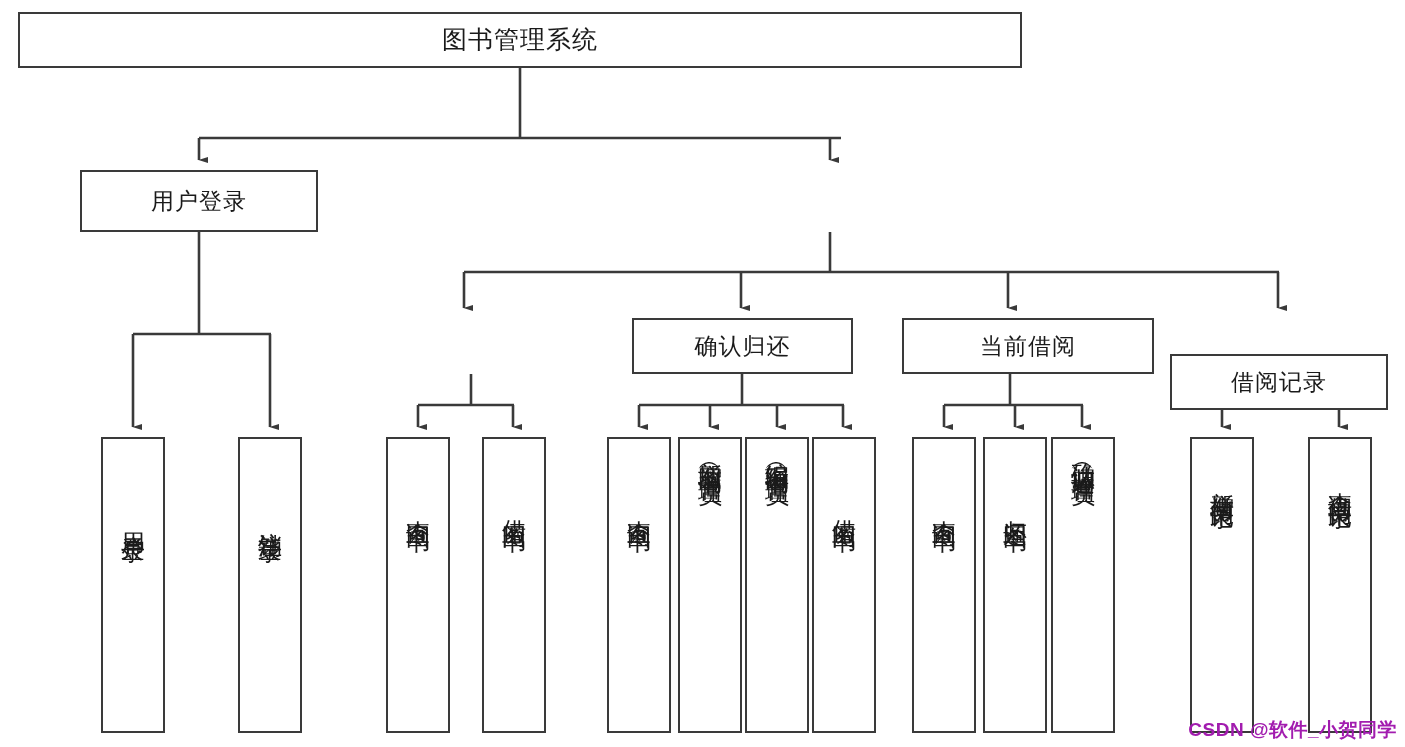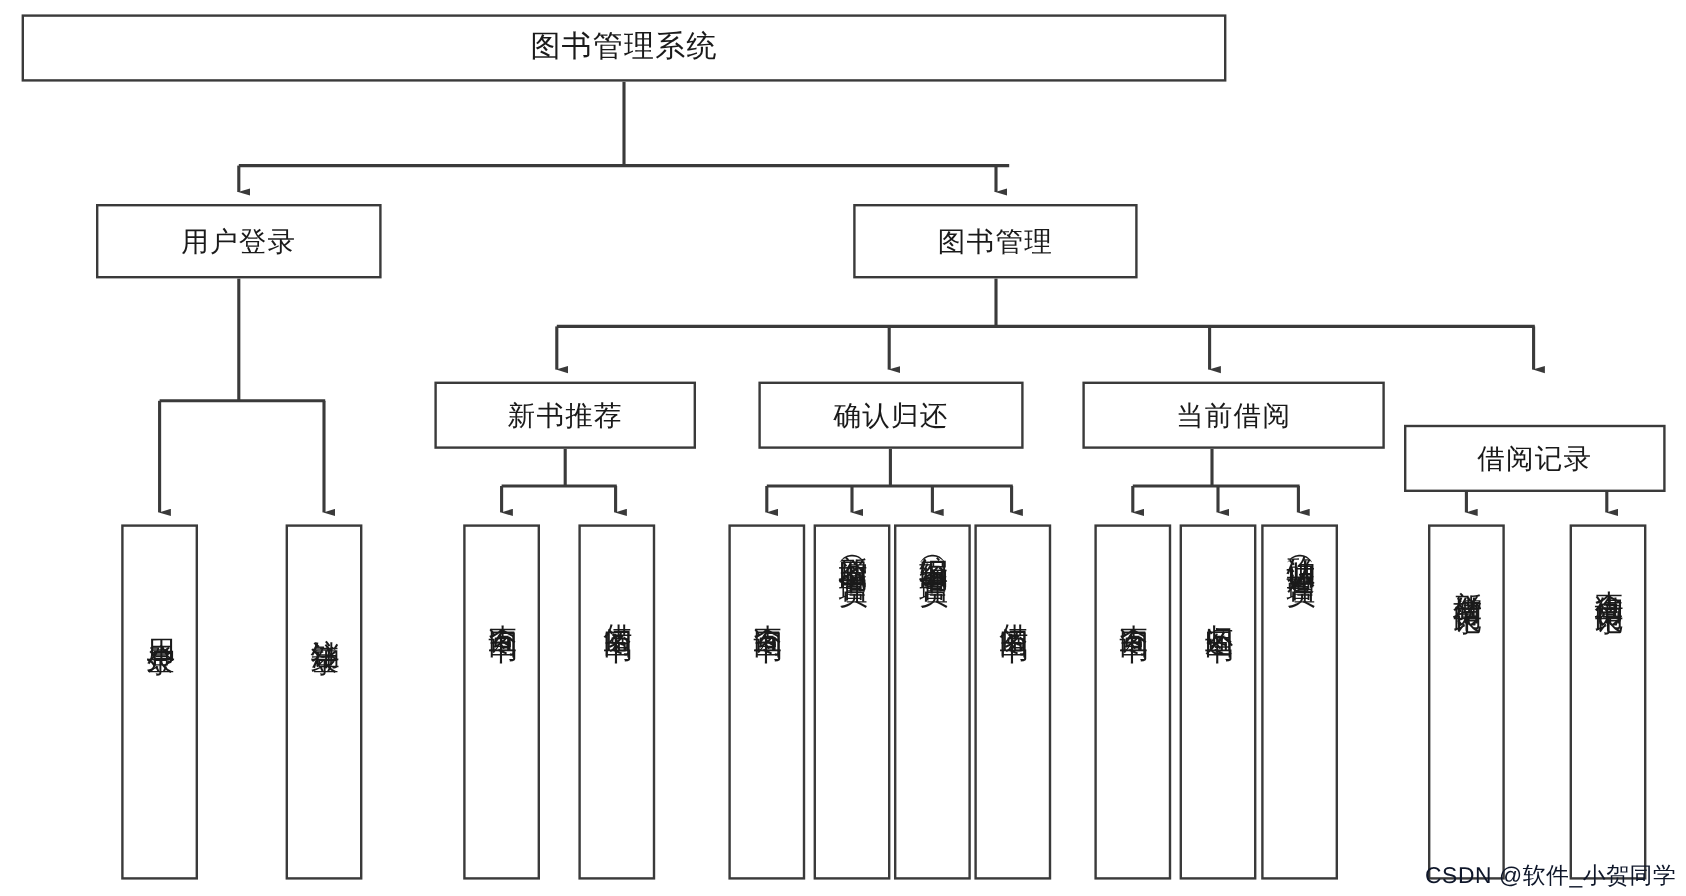--- a/index.html
+++ b/index.html
@@ -59,24 +59,25 @@
     text-orientation: upright;
     font-size: 24px;
     letter-spacing: 3px;
     white-space: nowrap;
   }
   #watermark {
     position: absolute;
     right: 8px;
     bottom: 4px;
     font-size: 19px;
-    color: #0f172a;
+    color: #a21caf;
     z-index: 5;
     white-space: nowrap;
     letter-spacing: 0.5px;
+    font-weight: bold;
   }
 </style>
 </head>
 <body>
 
 <div id="diagram-root">
 
   <svg id="edges-layer" viewBox="0 0 1405 747" width="1405" height="747">
     <defs>
       <marker id="arrowhead" markerWidth="9" markerHeight="11" refX="3" refY="9.4" orient="auto" markerUnits="userSpaceOnUse">
@@ -127,27 +128,21 @@
     </g>
   </svg>
 
   <div class="node root horizontal" style="left:18px; top:12px; width:1004px; height:56px;">
     <span class="node-label">图书管理系统</span>
   </div>
 
   <div class="node horizontal" style="left:80px; top:170px; width:238px; height:62px;">
     <span class="node-label">用户登录</span>
   </div>
-  <div class="node horizontal" style="left:711px; top:170px; width:237px; height:62px;">
-    <span class="node-label">图书管理</span>
-  </div>
 
-  <div class="node horizontal" style="left:362px; top:318px; width:218px; height:56px;">
-    <span class="node-label">新书推荐</span>
-  </div>
   <div class="node horizontal" style="left:632px; top:318px; width:221px; height:56px;">
     <span class="node-label">确认归还</span>
   </div>
   <div class="node horizontal" style="left:902px; top:318px; width:252px; height:56px;">
     <span class="node-label">当前借阅</span>
   </div>
   <div class="node horizontal" style="left:1170px; top:318px; width:218px; height:56px;margin-top:36px;">
     <span class="node-label">借阅记录</span>
   </div>
 

